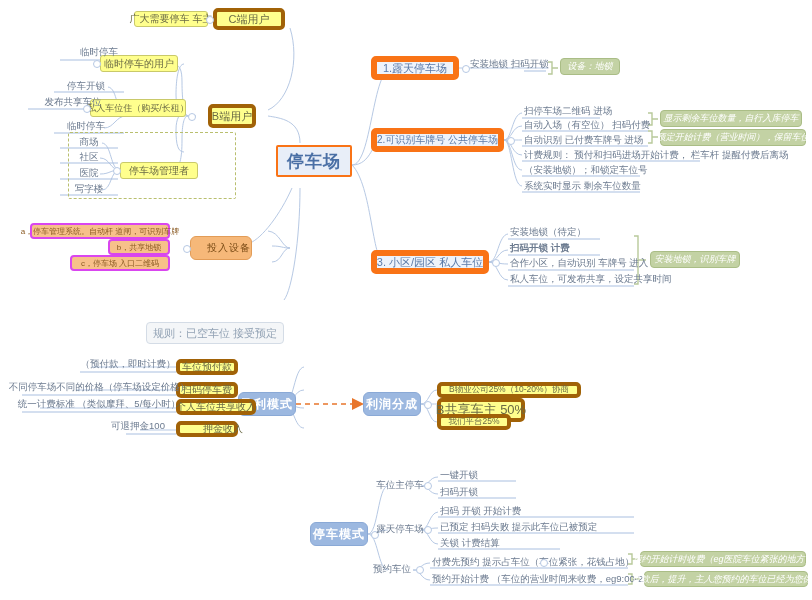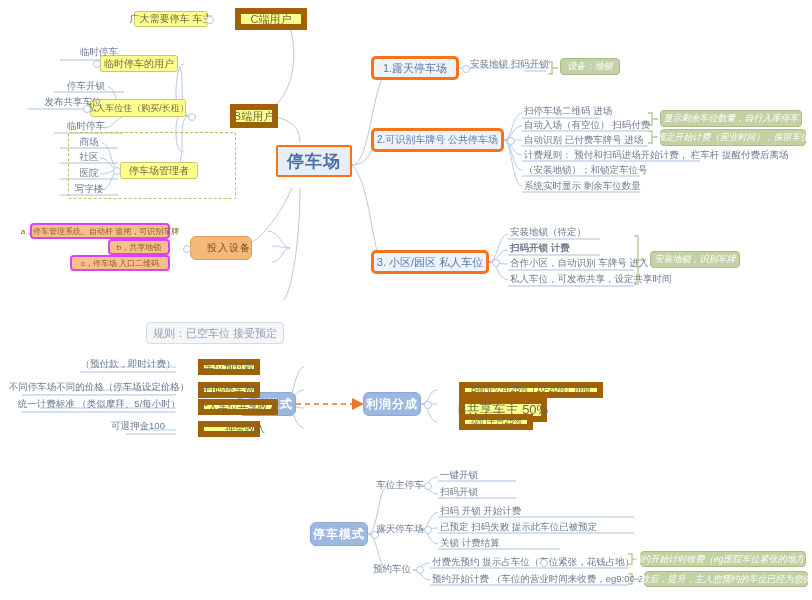--- a/index.html
+++ b/index.html
@@ -7,26 +7,26 @@
        font-family:"Liberation Sans","DejaVu Sans",sans-serif;
        -webkit-font-smoothing:antialiased;}
   #canvas{position:absolute;left:0;top:0;width:812px;height:600px;}
   svg.links{position:absolute;left:0;top:0;width:812px;height:600px;pointer-events:none;}
   .node{position:absolute;box-sizing:border-box;white-space:nowrap;
         display:flex;align-items:center;justify-content:center;}
 
   
   .root{background:#e8eef8;border:2px solid #f97316;border-radius:2px;
         color:#4a6fa5;font-size:17px;font-weight:bold;letter-spacing:1px;}
-  .blue-box{background:#eef3fb;border:3px solid #f97316;border-radius:5px;
+  .blue-box{background:#eef3fb;border:6px solid #f97316;border-radius:5px;
         color:#5b7aa8;font-size:11px;}
   .blue-solid{background:#9cb8e0;border:1px solid #8aa9d6;border-radius:6px;
         color:#ffffff;font-size:12px;font-weight:bold;letter-spacing:1px;}
-  .yellow-box{background:#ffff8d;border:6px solid #a16207;border-radius:0;
-        color:#6a6a45;font-size:10px;margin-left:22px;}
+  .yellow-box{background:#ffff8d;border:4px solid #a16207;border-radius:5px;
+        color:#6a6a45;font-size:10px;}
   .yellow-plain{background:#ffff8d;border:1px solid #c9c96a;border-radius:3px;
         color:#6a6a45;font-size:10px;}
   .orange-box{background:#f7c08a;border:2px solid #d946ef;border-radius:4px;
         color:#8a5a22;font-size:10px;}
   .orange-solid{background:#f6b879;border:1px solid #e29c57;border-radius:6px;
         color:#7d4e18;font-size:10px;letter-spacing:1px;padding-left:16px;}
   .green-box{background:#c3d2a4;border:1px solid #aabd86;border-radius:4px;
         color:#ffffff;font-size:9px;font-style:italic;}
   .plain-text{color:#6b7a8f;font-size:9.5px;background:transparent;
         border:none;justify-content:flex-start;}

